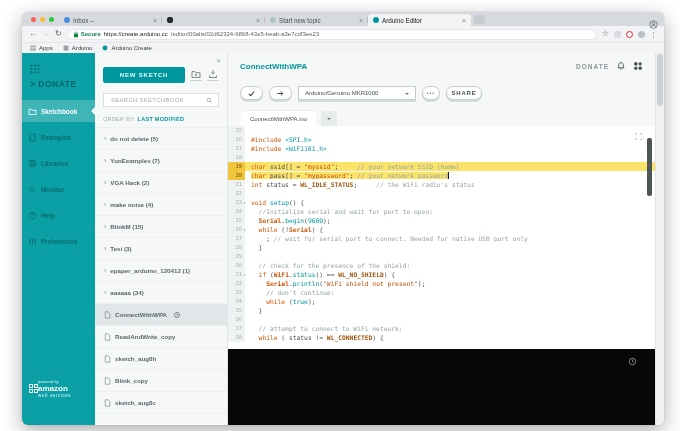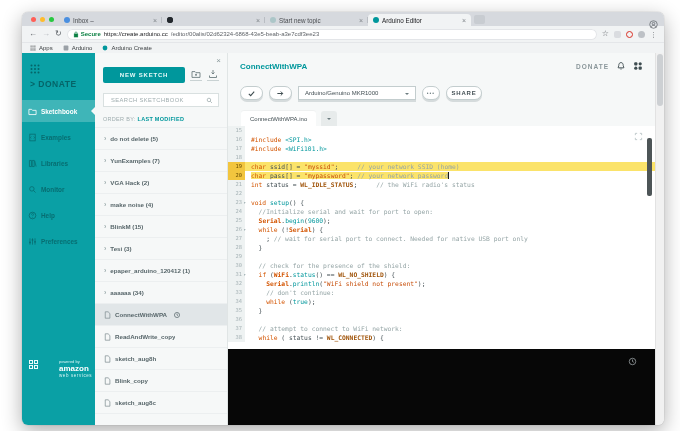--- a/index.html
+++ b/index.html
@@ -57,21 +57,21 @@
   .sidebar{width:73px;background:#0aa0a5;flex:none;position:relative;color:#076d71;}
   .apps-grid{margin:7px 0 0 8px;width:10px;height:10px;color:#056468;}
   .side-logo{margin:9px 0 0 8px;font-size:8.5px;font-weight:bold;letter-spacing:.5px;color:#056468;}
   .side-logo::before{content:"> ";}
   .side-items{margin-top:11px;}
   .side-item{display:flex;align-items:center;gap:4px;padding:0 6px;height:22px;margin-bottom:4px;font-size:6.4px;font-weight:bold;color:#076d71;position:relative;cursor:default;}
   .side-item .ico{width:9px;height:9px;flex:none;display:inline-flex;}
   .side-item .ico svg{width:100%;height:100%;}
   .side-item.active{background:rgba(255,255,255,.22);color:#ffffff;}
   .side-item.active::after{content:"";position:absolute;right:0;top:50%;margin-top:-4px;border:4px solid transparent;border-right-color:#f6f8f8;}
-  .aws{position:absolute;left:7px;bottom:46px;color:#fff;display:flex;gap:21px;align-items:flex-start;}
+  .aws{position:absolute;left:7px;bottom:26px;color:#fff;display:flex;gap:0;align-items:center;}
   .aws-cubes{display:grid;grid-template-columns:4px 4px;grid-gap:1px;margin-bottom:2px;}
   .aws-cube{width:4px;height:4px;border:1px solid #e8fbfb;}
   .aws-powered{font-size:4px;color:#d6f4f5;line-height:1.2;}
   .aws-name{font-size:8px;font-weight:bold;line-height:1;}
   .aws-sub{font-size:4.5px;letter-spacing:.6px;color:#d6f4f5;line-height:1.4;}
 
   
   .panel{width:133px;background:#f6f8f8;border-right:1px solid #e0e5e5;flex:none;display:flex;flex-direction:column;position:relative;}
   .panel-close{position:absolute;top:4px;right:6px;font-size:8px;color:#8a9a9c;line-height:1;}
   .panel-top{margin:14px 8px 0;display:flex;gap:5px;align-items:center;}

